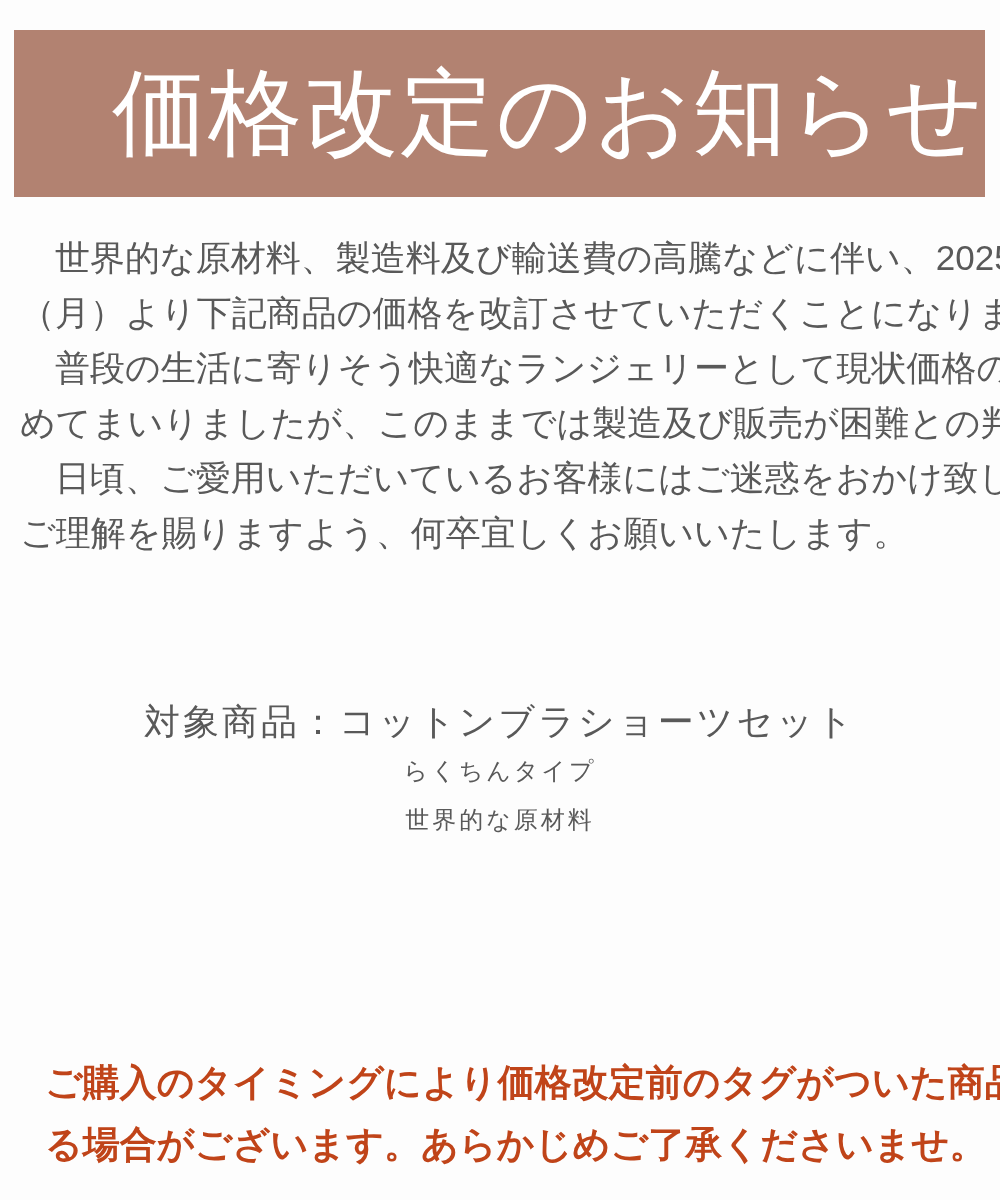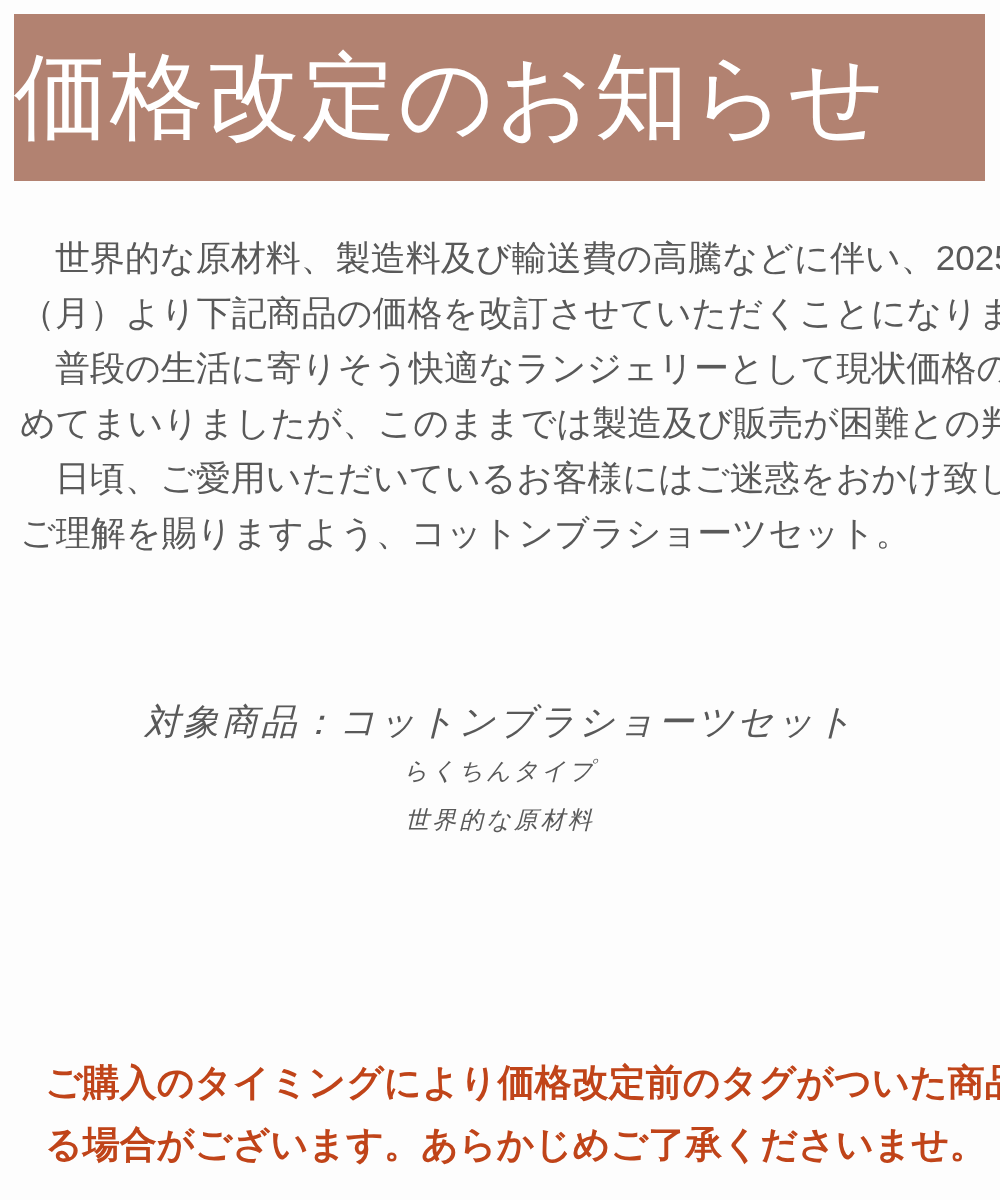--- a/index.html
+++ b/index.html
@@ -14,24 +14,24 @@
   body { font-family: "Liberation Sans", sans-serif; }
   .page {
     position: relative;
     width: 1000px;
     height: 1200px;
     background: var(--page-bg);
     overflow: hidden;
   }
   .banner {
     position: absolute;
-    top: 14px; left: 14px;
+    top: 30px; left: 14px;
     width: 971px; height: 167px;
     background: var(--banner-bg);
-    display: flex; align-items: center; justify-content: flex-start;
+    display: flex; align-items: center; justify-content: flex-end;
   }
   .banner-title {
     font-family: "DejaVu Serif", serif;
     font-weight: 400;
     font-size: 94px;
     letter-spacing: 2px;
     color: var(--banner-fg);
     white-space: nowrap;
   }
   .body-text {
@@ -45,21 +45,20 @@
     height: 55px;
     line-height: 55px;
     white-space: nowrap;
   }
   .products {
     position: absolute;
     top: 697px; left: 0;
     width: 1000px;
     text-align: center;
     color: var(--body-fg);
-    font-style: italic;
   }
   .products-heading {
     font-size: 36px;
     line-height: 49px;
     letter-spacing: 3px;
     white-space: nowrap;
   }
   .type-name {
     font-size: 24px;
     line-height: 49px;
@@ -93,21 +92,21 @@
   <div class="banner">
     <div class="banner-title">価格改定のお知らせ</div>
   </div>
 
   <div class="body-text">
     <div class="body-line">　世界的な原材料、製造料及び輸送費の高騰などに伴い、2025年2月3日</div>
     <div class="body-line">（月）より下記商品の価格を改訂させていただくことになりました。</div>
     <div class="body-line">　普段の生活に寄りそう快適なランジェリーとして現状価格の維持を努</div>
     <div class="body-line">めてまいりましたが、このままでは製造及び販売が困難との判断から、</div>
     <div class="body-line">　日頃、ご愛用いただいているお客様にはご迷惑をおかけ致しますが、</div>
-    <div class="body-line">ご理解を賜りますよう、コットンブラショーツセット。</div>
+    <div class="body-line">ご理解を賜りますよう、何卒宜しくお願いいたします。</div>
   </div>
 
   <div class="products">
     <div class="products-heading">対象商品：コットンブラショーツセット</div>
     <div class="type-name">らくちんタイプ</div>
     <div class="type-name">世界的な原材料</div>
   </div>
 
   <div class="notice">
     <div class="notice-line">ご購入のタイミングにより価格改定前のタグがついた商品のお届けにな</div>

